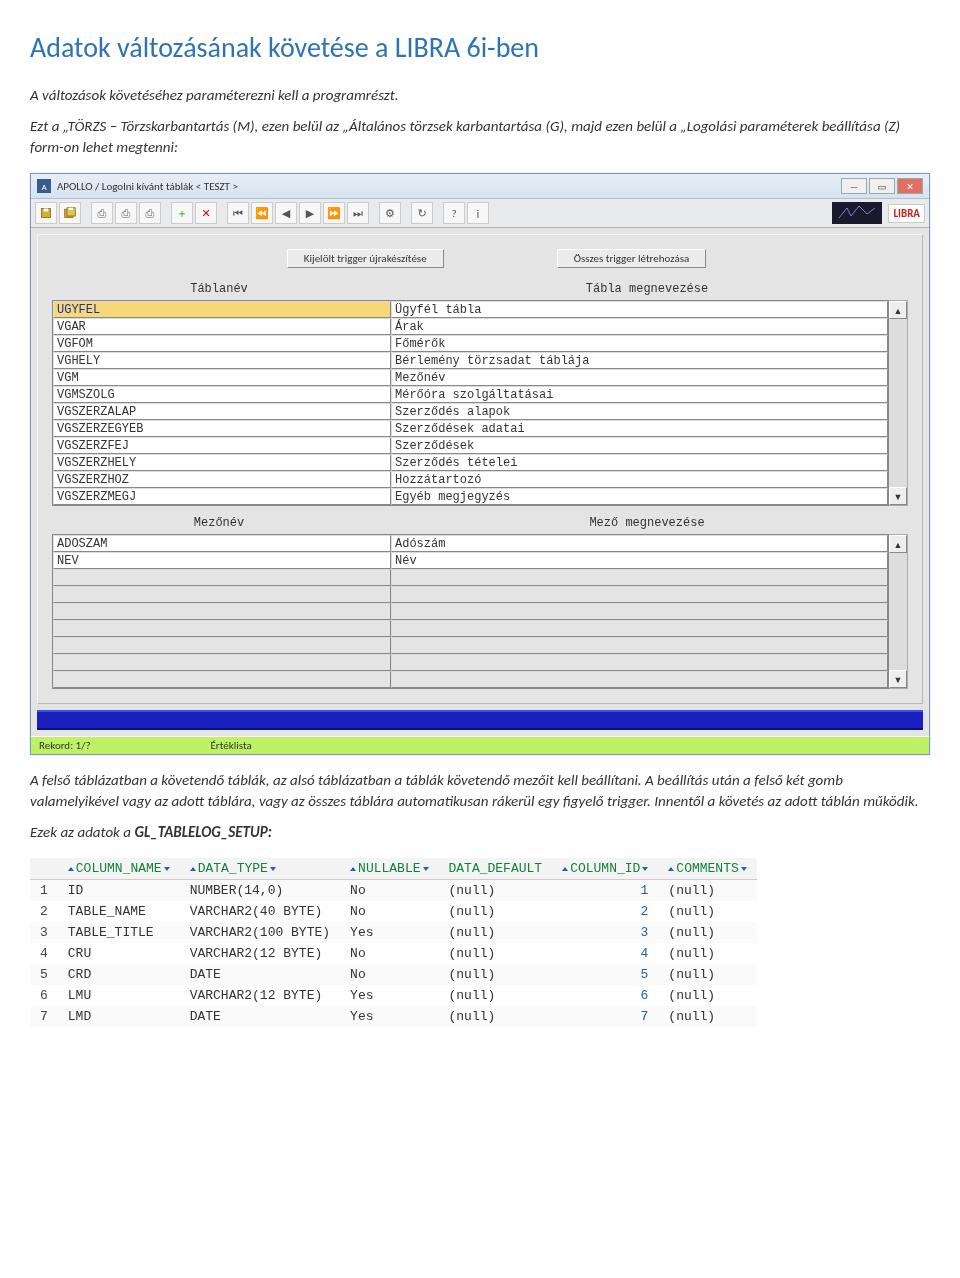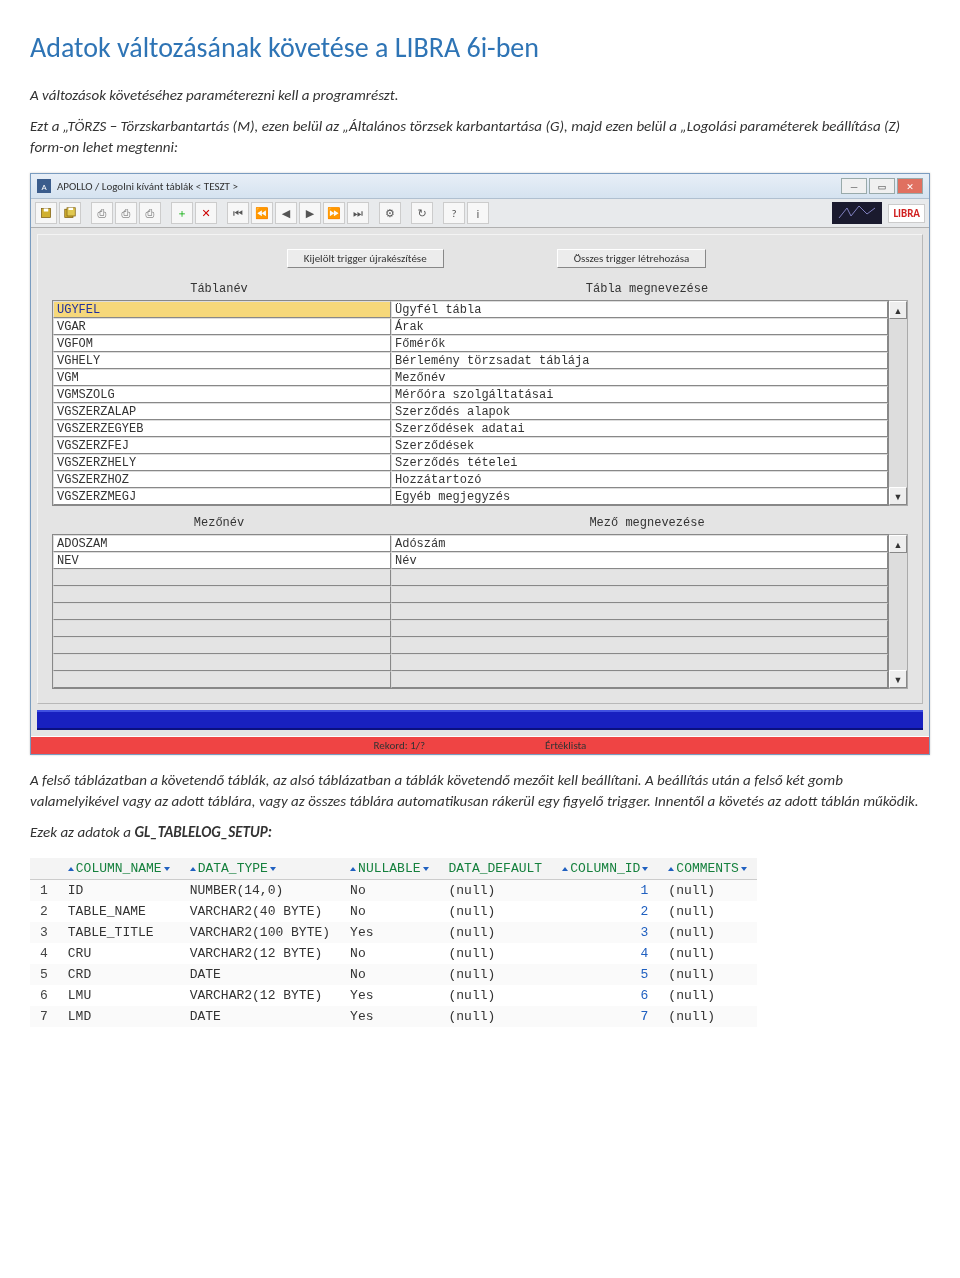--- a/index.html
+++ b/index.html
@@ -88,27 +88,26 @@
   .vstrack { flex:1; }
 
   .statusbar {
     background:#1820c0;
     height:16px;
     margin-top:6px;
     border-top:2px solid #4050e0;
     border-bottom:2px solid #0a1080;
   }
   .status2 {
-    background:#ef4444;
+    background:#bef264;
     padding:2px 8px;
     font-size:11px;
     display:flex;
     gap:120px;
     border-top:1px solid #fff;
-    justify-content:center;
   }
 
   
   .schema {
     margin:15px 0;
     font-family:'Consolas','Courier New',monospace;
     font-size:13px;
     border-collapse:collapse;
   }
   .schema th, .schema td {

